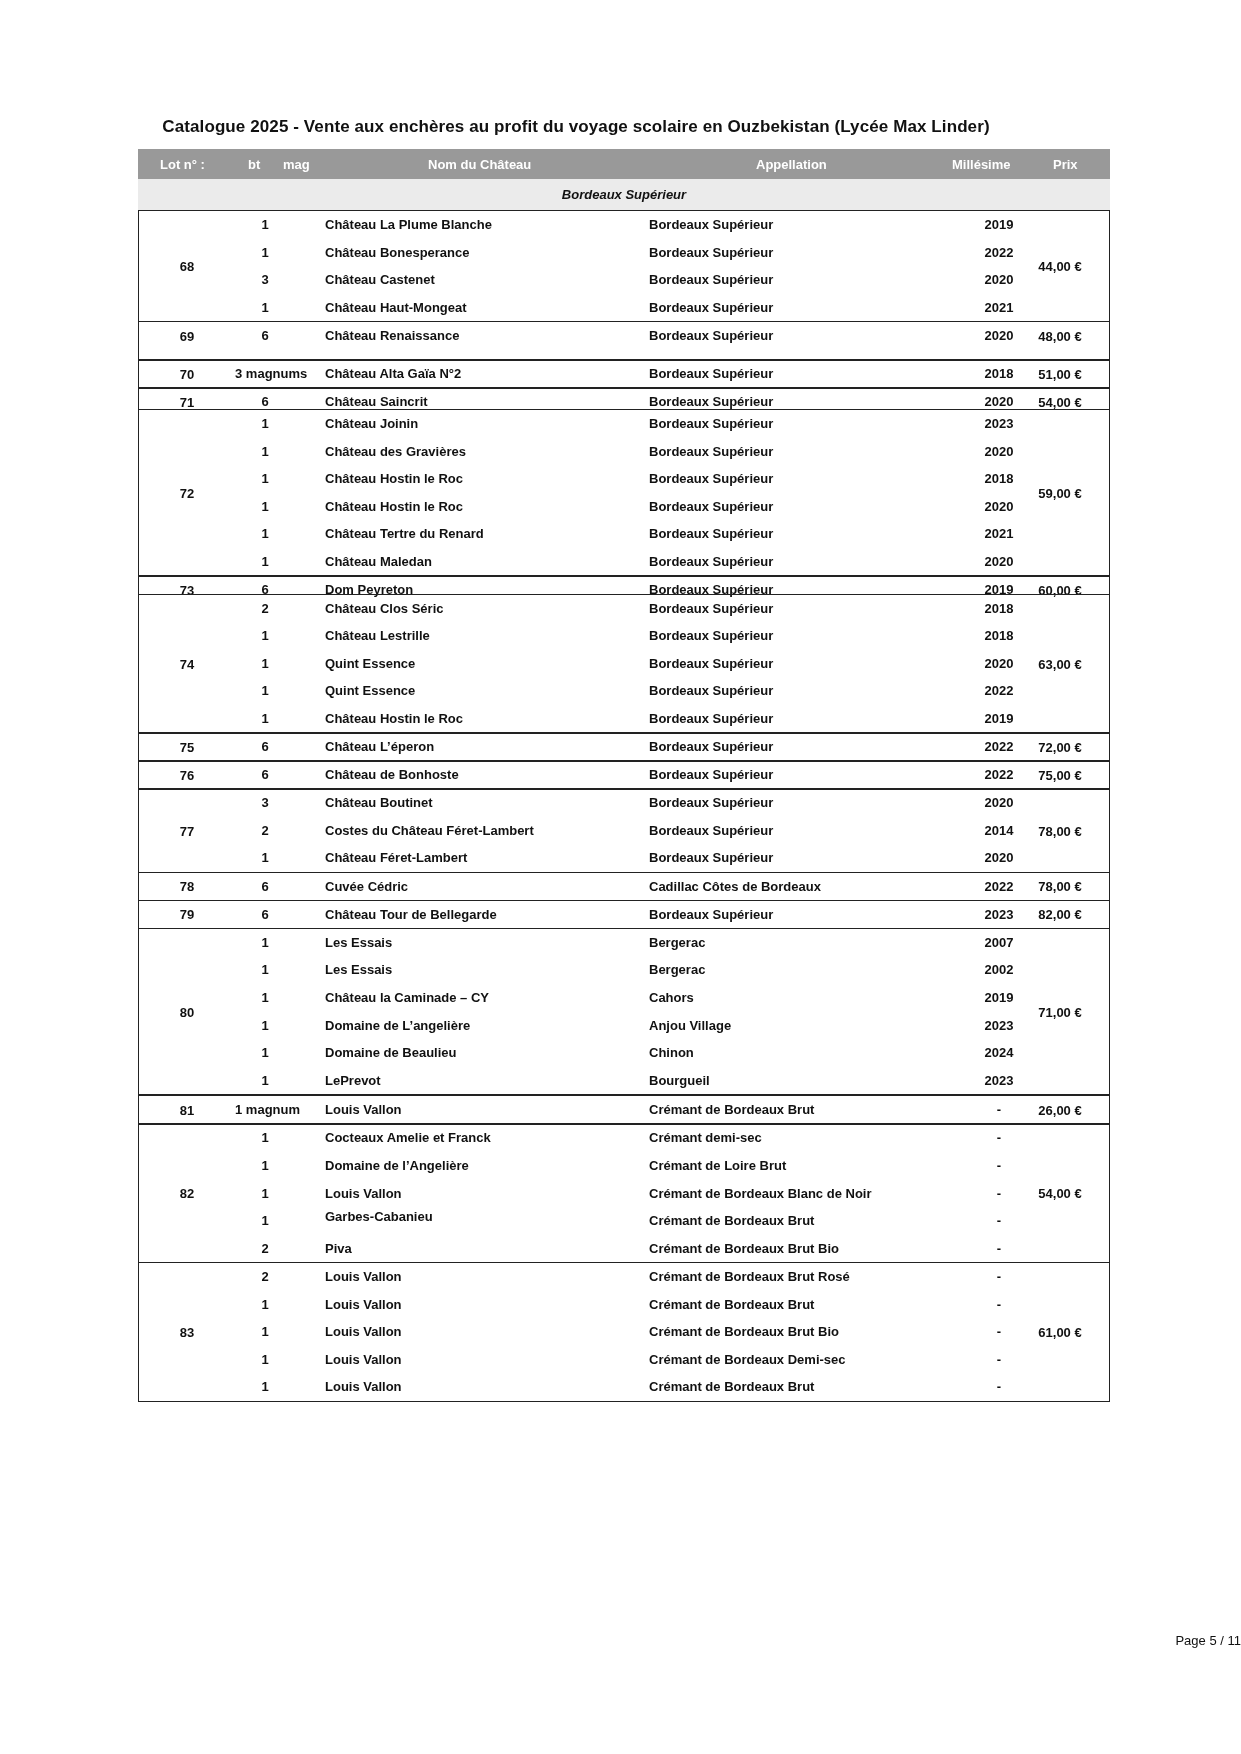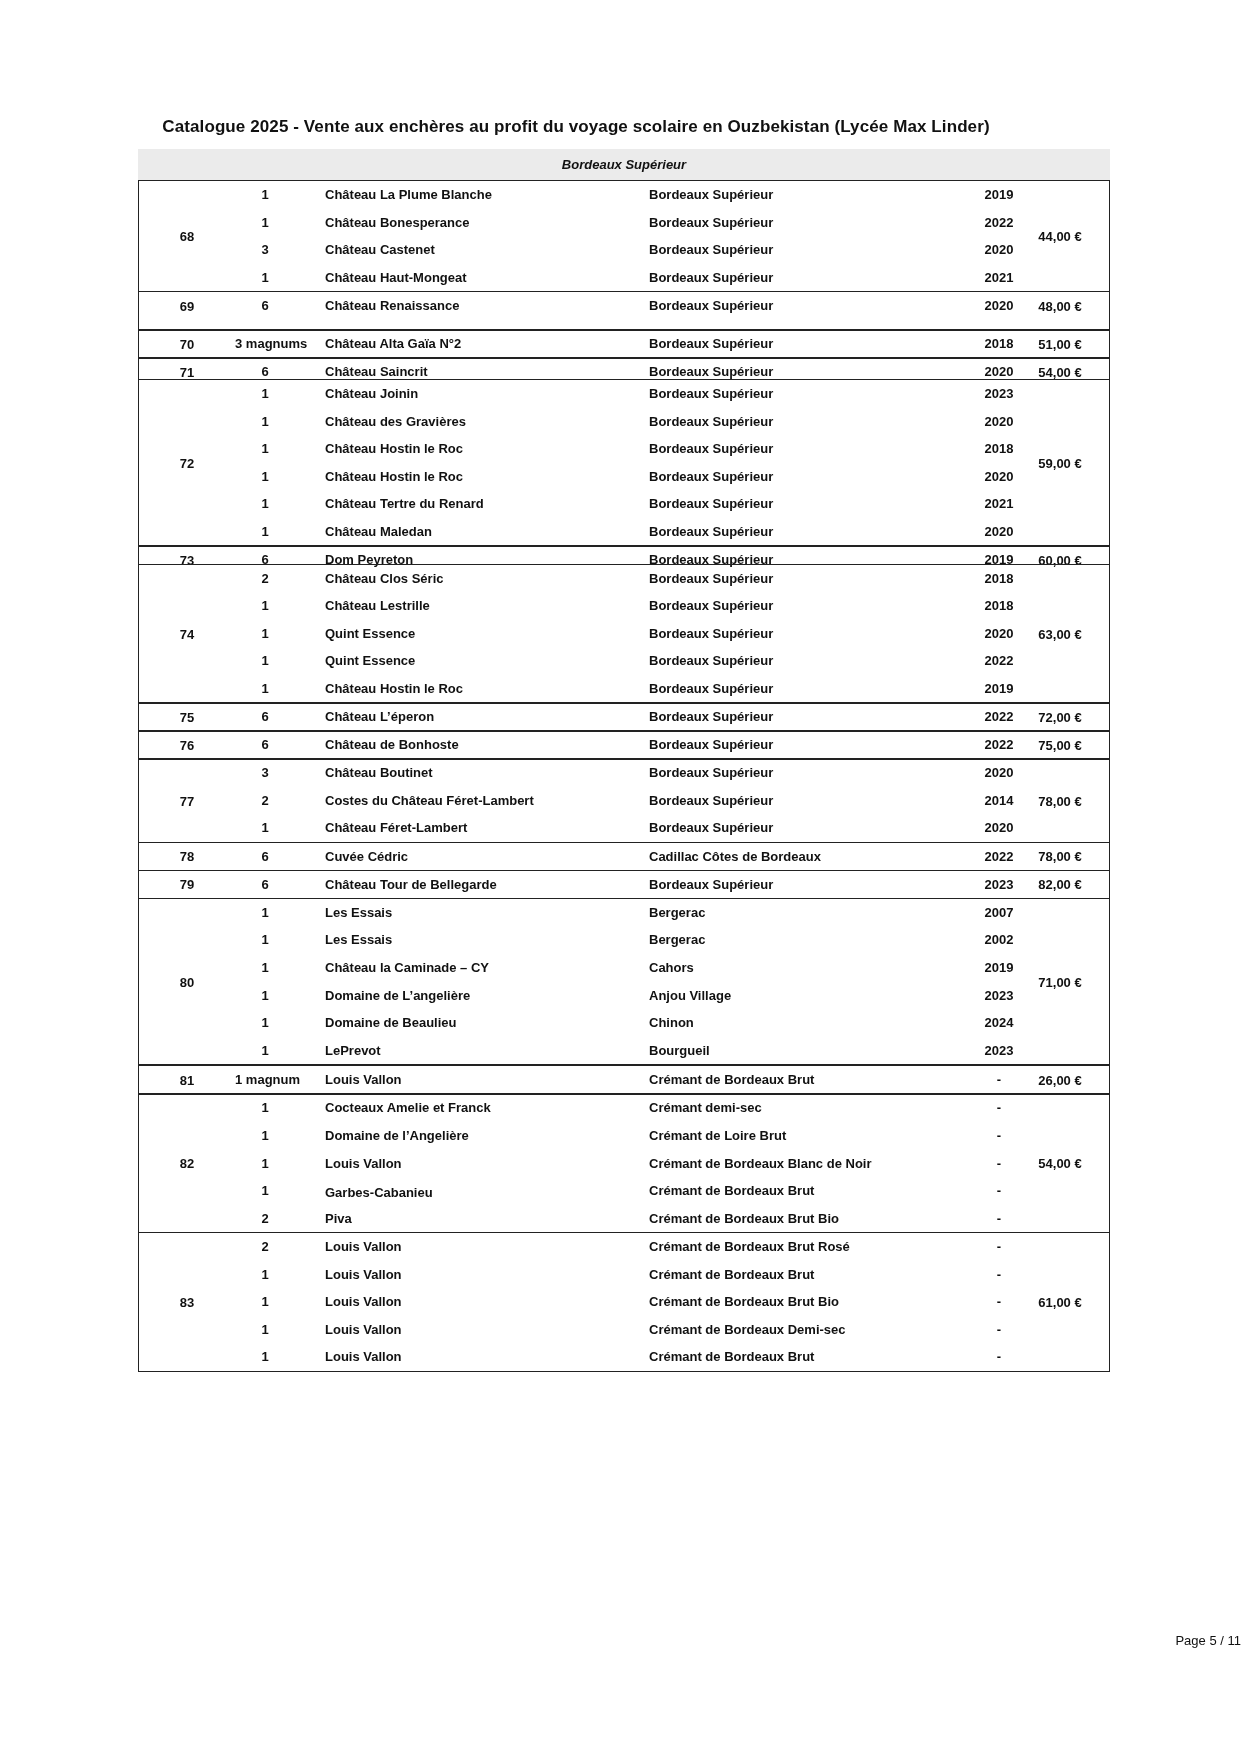--- a/index.html
+++ b/index.html
@@ -20,20 +20,29 @@
   .c-app { left: 510px; }
   .c-year { left: 820px; width: 80px; text-align: center; }
   .footer { position: absolute; top: 1633px; left: 0; width: 1241px; text-align: right; font-size: 13px; }
 </style>
 </head>
 <body>
 
 <div class="title">Catalogue 2025 - Vente aux enchères au profit du voyage scolaire en Ouzbekistan (Lycée Max Linder)</div>
 
 <div class="table-wrap">
+  <div class="header-row">
+    <span style="left:22px;">Lot n° :</span>
+    <span style="left:110px;">bt</span>
+    <span style="left:145px;">mag</span>
+    <span style="left:290px;">Nom du Château</span>
+    <span style="left:618px;">Appellation</span>
+    <span style="left:814px;">Millésime</span>
+    <span style="left:915px;">Prix</span>
+  </div>
   <div id="body-container">
       <div class="section-row">Bordeaux Supérieur</div>
       <div>
         <div class="lot-group" style="height: 112.4px;">
           <div class="lot-no" style="top: 48.2px;">68</div>
           <div class="lot-price" style="top: 48.2px;">44,00 €</div>
           <div class="item-row" style="height: 27.6px;">
             <span class="c-bt" style="top: 6px;">1</span>
             <span class="c-name" style="top: 6px;">Château La Plume Blanche</span>
             <span class="c-app" style="top: 6px;">Bordeaux Supérieur</span>
@@ -302,21 +311,21 @@
             <span class="c-year" style="top: 6px;">-</span>
           </div>
           <div class="item-row" style="height: 27.6px;">
             <span class="c-bt" style="top: 6px;">1</span>
             <span class="c-name" style="top: 6px;">Louis Vallon</span>
             <span class="c-app" style="top: 6px;">Crémant de Bordeaux Blanc de Noir</span>
             <span class="c-year" style="top: 6px;">-</span>
           </div>
           <div class="item-row" style="height: 27.6px;">
             <span class="c-bt" style="top: 6px;">1</span>
-            <span class="c-name" style="top: 8px;">Garbes-Cabanieu</span>
+            <span class="c-name" style="top: 2px;">Garbes-Cabanieu</span>
             <span class="c-app" style="top: 6px;">Crémant de Bordeaux Brut</span>
             <span class="c-year" style="top: 6px;">-</span>
           </div>
           <div class="item-row" style="height: 27.6px;">
             <span class="c-bt" style="top: 6px;">2</span>
             <span class="c-name" style="top: 6px;">Piva</span>
             <span class="c-app" style="top: 6px;">Crémant de Bordeaux Brut Bio</span>
             <span class="c-year" style="top: 6px;">-</span>
           </div>
         </div>

